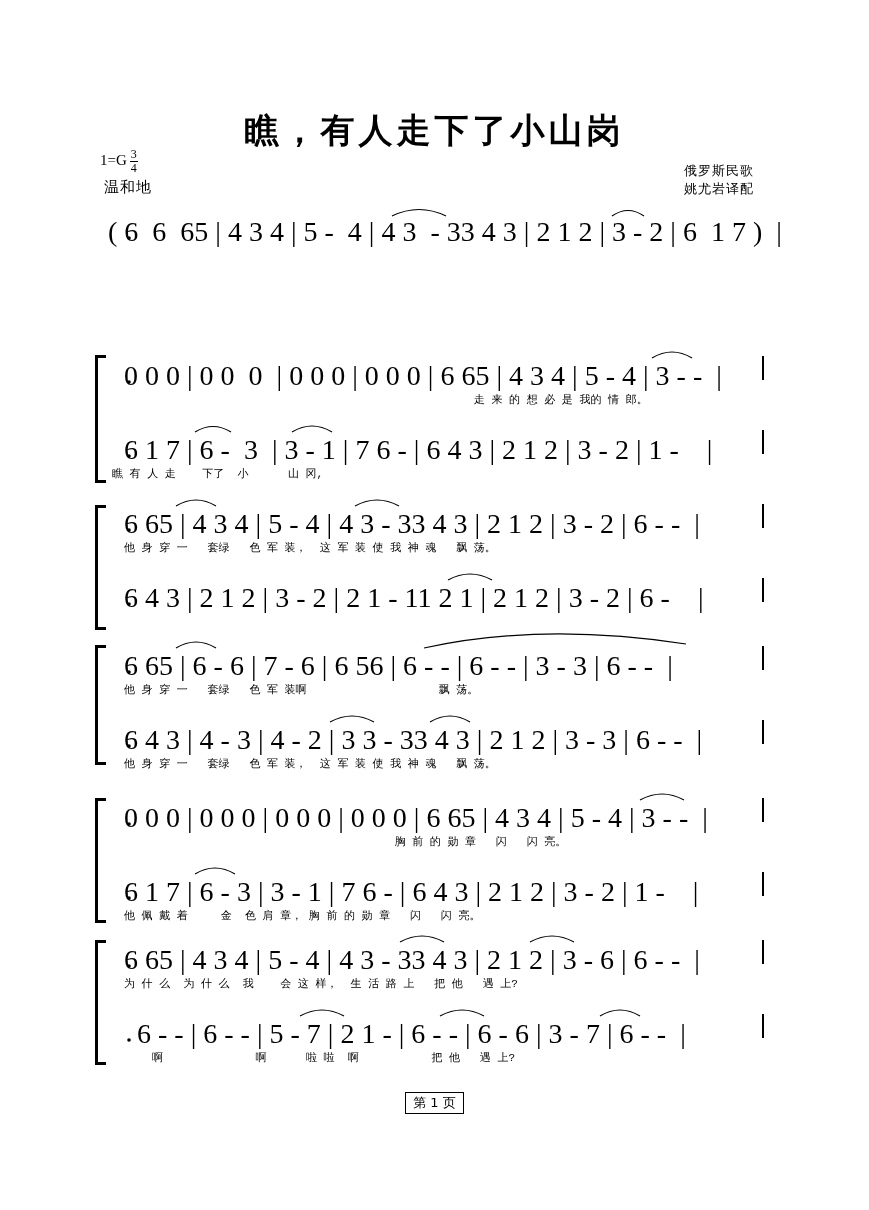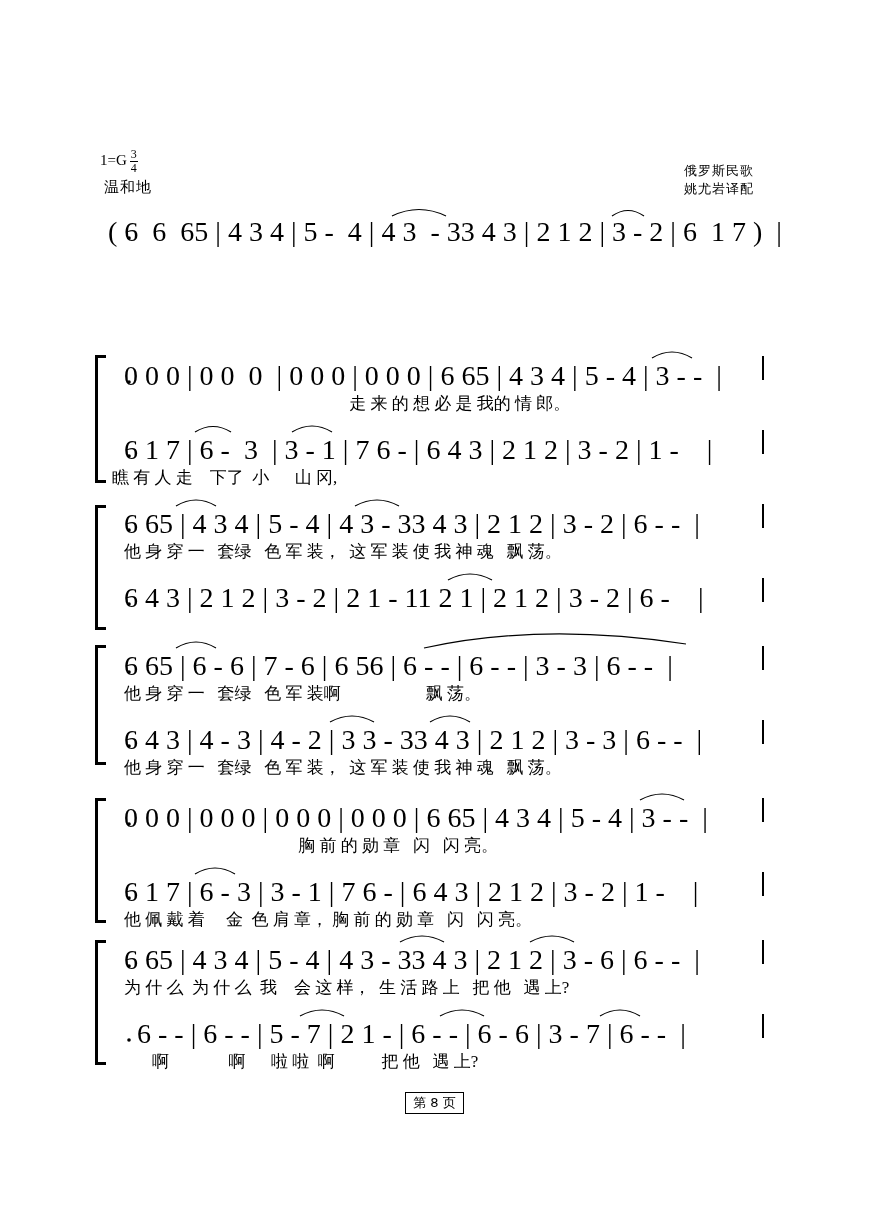--- a/index.html
+++ b/index.html
@@ -33,21 +33,21 @@
     letter-spacing:1px;
   }
 
   
   .row{position:absolute;font-family:"Liberation Serif", serif;}
   .notes{
     font-size:28px;letter-spacing:0px;white-space:pre;
     font-family:"Liberation Serif", serif;
   }
   .lyrics{
-    font-size:17px;white-space:pre;font-family:Liberation Serif, serif;
+    font-size:11px;white-space:pre;font-family:Liberation Mono, monospace;
     letter-spacing:0px;
   }
 
   
   .brk{position:absolute;border-left:3px solid #000;}
   .brk:before,.brk:after{
     content:"";position:absolute;left:-3px;width:11px;height:3px;background:#000;
   }
   .brk:before{top:0;}
   .brk:after{bottom:0;}
@@ -63,20 +63,21 @@
   .pagenum span{
     display:inline-block;border:1px solid #000;padding:1px 7px;font-size:13px;
     background:#fff;font-family:"DejaVu Sans", sans-serif;
   }
 </style>
 </head>
 <body>
 
 <div class="sheet">
 
+  <div class="title">瞧，有人走下了小山岗</div>
 
   <div class="keysig">
     <span>1=G</span><span class="frac"><span class="num">3</span><span class="den">4</span></span>
   </div>
 
   <div class="tempo">温和地</div>
 
   <div class="credit">
     <div>俄罗斯民歌</div>
     <div>姚尤岩译配</div>
@@ -162,16 +163,16 @@
   <div class="endbar" style="left:762px;top:504px;height:24px;"></div>
   <div class="endbar" style="left:762px;top:578px;height:24px;"></div>
   <div class="endbar" style="left:762px;top:646px;height:24px;"></div>
   <div class="endbar" style="left:762px;top:720px;height:24px;"></div>
   <div class="endbar" style="left:762px;top:798px;height:24px;"></div>
   <div class="endbar" style="left:762px;top:872px;height:24px;"></div>
   <div class="endbar" style="left:762px;top:940px;height:24px;"></div>
   <div class="endbar" style="left:762px;top:1014px;height:24px;"></div>
 
   <div class="pagenum">
-    <span>第 8 页</span>
+    <span>第 1 页</span>
   </div>
 
 </div>
 
 </body></html>

